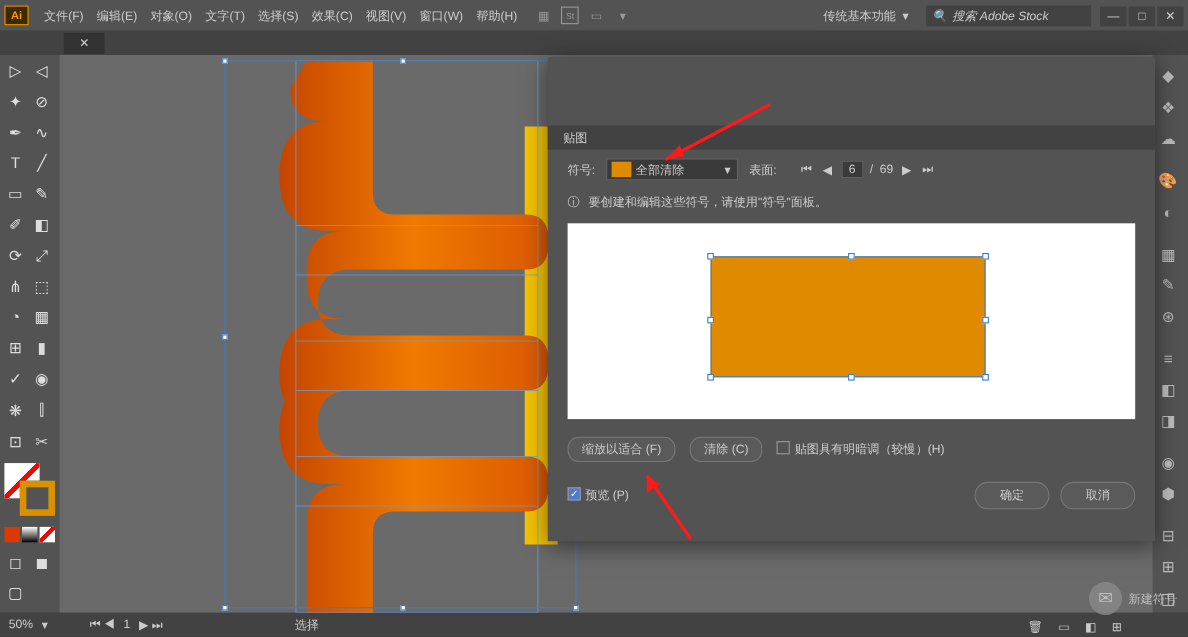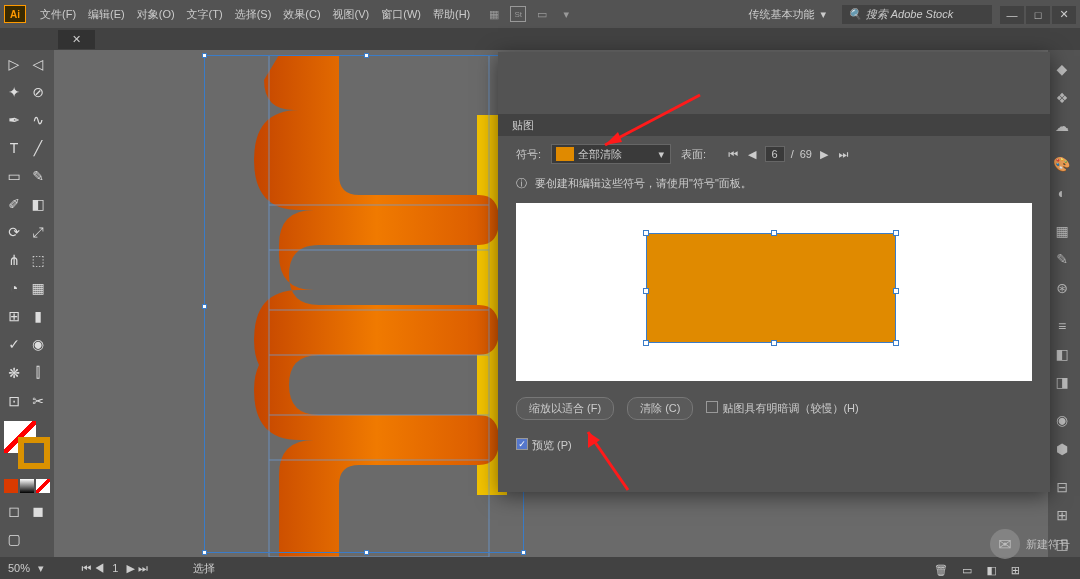--- a/index.html
+++ b/index.html
@@ -259,39 +259,43 @@
     <div class="chk">
       <div class="chkbox"></div>
       <span>贴图具有明暗调（较慢）(H)</span>
     </div>
   </div>
   <div class="dlg-foot">
     <div class="chk">
       <div class="chkbox" style="background:#5577cc;color:#fff">✓</div>
       <span>预览 (P)</span>
     </div>
+    <div class="right">
+      <div class="btn primary">确定</div>
+      <div class="btn primary">取消</div>
+    </div>
   </div>
 </div>
 
 <svg class="arrow-red" style="left:590px;top:90px" width="120" height="70">
   <line x1="110" y1="5" x2="15" y2="55" stroke="#ff1a1a" stroke-width="3"></line>
   <polygon points="15,55 28,42 32,52" fill="#ff1a1a"></polygon>
 </svg>
 <svg class="arrow-red" style="left:568px;top:420px" width="80" height="80">
   <line x1="60" y1="70" x2="20" y2="12" stroke="#ff1a1a" stroke-width="3"></line>
   <polygon points="20,12 20,28 32,20" fill="#ff1a1a"></polygon>
 </svg>
 
 <div class="statusbar">
   <span>50%</span>
     <span>▾</span>
   <span style="margin-left:30px">⏮ ◀</span>
   <span>1</span>
   <span>▶ ⏭</span>
-  <span style="margin-left:37px">选择</span>
+  <span style="margin-left:112px">选择</span>
 </div>
 
 <div class="bottom-icons">
   <span>🗑</span>
   <span>▭</span>
   <span>◧</span>
   <span>⊞</span>
 </div>
 
 <div class="watermark">

